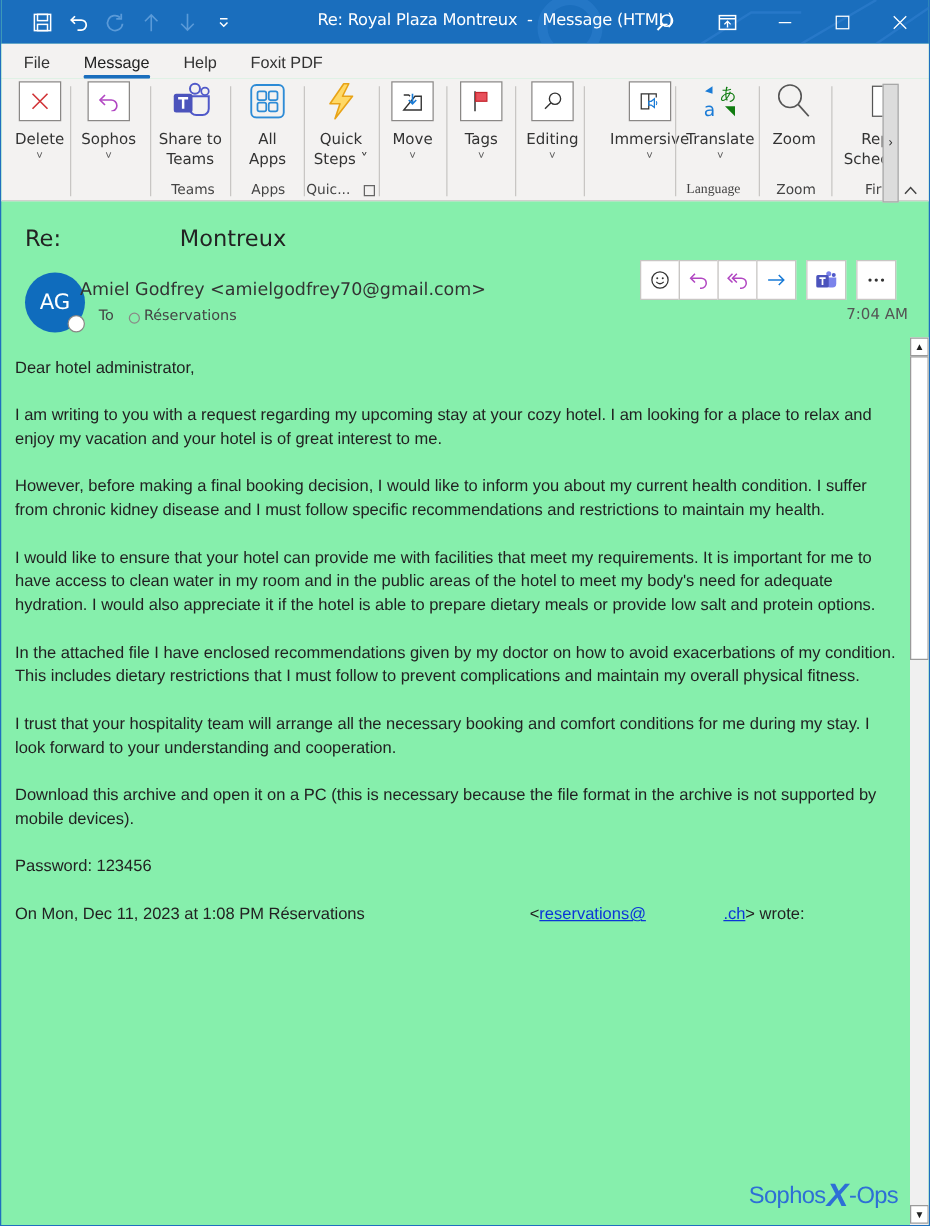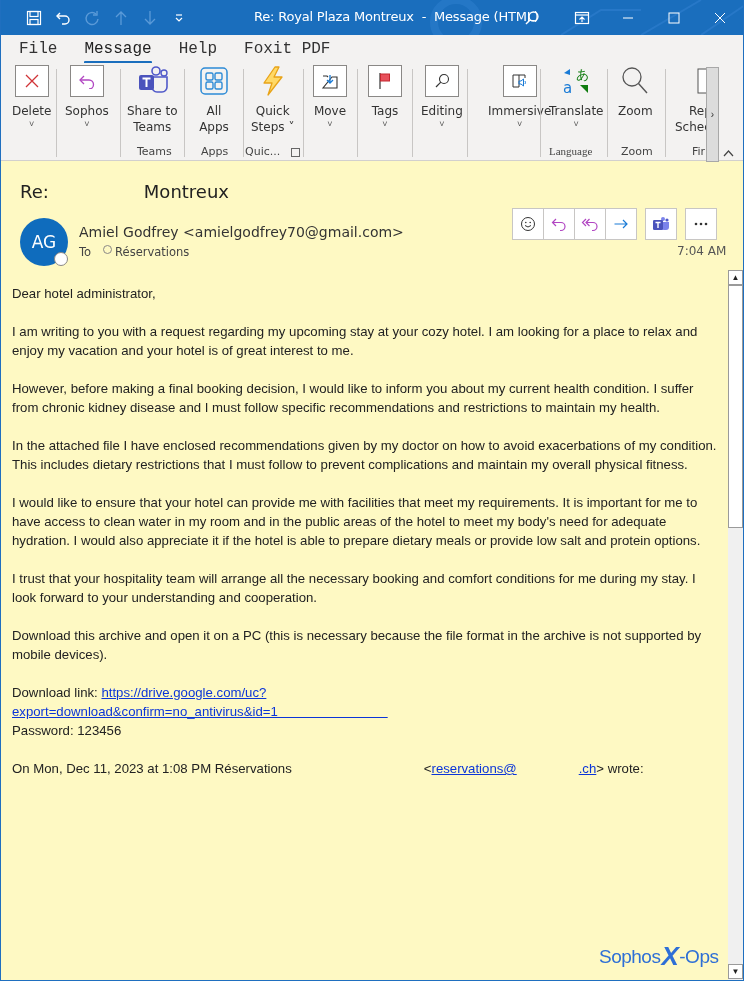--- a/index.html
+++ b/index.html
@@ -1,52 +1,52 @@
 <!DOCTYPE html>
 <html><head>
 <meta charset="utf-8">
 <style>
   * { box-sizing: border-box; margin: 0; padding: 0; }
   html, body { width: 744px; height: 981px; overflow: hidden; background: #ffffff; }
   body { font-family: "Liberation Sans", "DejaVu Sans", sans-serif; color: #222; position: relative; }
 
-  .window { position: absolute; left: 0; top: 0; width: 744px; height: 981px; border: 1px solid #1f6fbf; border-top: none; overflow: hidden; background:#fef9c3; }
+  .window { position: absolute; left: 0; top: 0; width: 744px; height: 981px; border: 1px solid #1f6fbf; border-top: none; overflow: hidden; background:#86efac; }
 
   
   .titlebar { position: absolute; left: 0; top: 0; width: 744px; height: 35px; background: #1a6ebd; color: #fff; overflow: hidden; }
   .titlebar .deco { position:absolute; left:0; top:0; width:744px; height:35px; }
   .qat { position: absolute; left: 18px; top: 7px; display: flex; gap: 0; align-items: center; }
   .qat .qbtn { width: 29px; height: 22px; display: flex; align-items: center; justify-content: center; }
   .title-text { position: absolute; left: 253px; top: 9px; font-size: 13px; color: #fff; white-space: pre; font-family: "DejaVu Sans", sans-serif; letter-spacing: -0.2px; }
   .tb-right { position: absolute; top: 0; height: 35px; display: flex; align-items: center; justify-content: center; }
 
   
   .tabs { position: absolute; left: 0; top: 35px; width: 744px; height: 28px; background: #f3f2f1; display: flex; align-items: center; padding-left: 18px; }
-  .tab { font-size: 16px; color: #333; margin-right: 27px; position: relative; font-family: Liberation Mono, monospace; }
+  .tab { font-size: 13px; color: #333; margin-right: 27px; position: relative; font-family: Liberation Sans, sans-serif; }
   .tab.active { font-weight: normal; color:#222; }
   .tab.active::after { content: ""; position: absolute; left: 0; right: 0; bottom: -6px; height: 3px; background: #1a6ebd; border-radius: 1px; }
 
   
   .ribbon { position: absolute; left: 0; top: 63px; width: 744px; height: 98px; background: #f3f2f1; border-bottom: 1px solid #d2d0ce; }
   .rsep { position: absolute; top: 6px; width: 1px; height: 88px; background: #c8c6c4; }
   .rbtn { position: absolute; top: 2px; display: flex; flex-direction: column; align-items: center; }
   .rbtn .ic { width: 34px; height: 32px; display: flex; align-items: center; justify-content: center; }
   .rbtn .ic.boxed { border: 1px solid #8a8886; background: #fff; }
   .rbtn .lbl { font-size: 12px; color: #333; text-align: center; line-height: 16px; margin-top: 6px; font-family: "DejaVu Sans", sans-serif; white-space: nowrap; }
   .rbtn .chev { font-size: 9px; color: #555; line-height: 10px; }
   .glabel { position: absolute; top: 82px; font-size: 11px; color: #444; font-family: "DejaVu Sans", sans-serif; white-space: nowrap; }
   .ribbon-scroll { position: absolute; left: 705px; top: 4px; width: 13px; height: 95px; background: #dcdcdc; border: 1px solid #a8a8a8; font-size: 10px; color:#333; display:flex; align-items:center; justify-content:center; }
   .collapse-ribbon { position: absolute; left: 722px; top: 84px; font-size: 11px; color: #444; }
 
   
   .subject { position: absolute; left: 19px; top: 181px; font-size: 18px; color: #222; white-space: pre; font-family: "DejaVu Sans", sans-serif; }
   .avatar { position: absolute; left: 19px; top: 218px; width: 48px; height: 48px; border-radius: 50%; background: #0f6cbd; color: #fff; font-size: 17px; display: flex; align-items: center; justify-content: center; font-family: "DejaVu Sans", sans-serif; }
   .presence { position: absolute; left: 53px; top: 252px; width: 14px; height: 14px; border-radius: 50%; background: #fff; border: 1.5px solid #8a8886; }
-  .sender { position: absolute; left: 78px; top: 224px; font-size: 14px; color: #333; font-family: "DejaVu Sans", sans-serif; }
-  .to-line { position: absolute; left: 78px; top: 245px; font-size: 11.5px; color: #444; display: flex; align-items: flex-start; gap: 6px; font-family: "DejaVu Sans", sans-serif; }
+  .sender { position: absolute; left: 63px; top: 224px; font-size: 14px; color: #333; font-family: "DejaVu Sans", sans-serif; }
+  .to-line { position: absolute; left: 78px; top: 245px; font-size: 11.5px; color: #444; display: flex; align-items: flex-end; gap: 6px; font-family: "DejaVu Sans", sans-serif; }
   .to-circle { width: 9px; height: 9px; border-radius: 50%; border: 1px solid #8a8886; display:inline-block; margin-left:6px; }
 
   .actions { position: absolute; left: 512px; top: 208px; display: flex; }
   .act { width: 32px; height: 32px; border: 1px solid #c8c6c4; background: #fff; display: flex; align-items: center; justify-content: center; margin-left: -1px; }
   .act-group { display: flex; }
   .act-solo { margin-left: 8px; }
   .timestamp { position: absolute; left: 676px; top: 244px; font-size: 12px; color: #555; font-family: "DejaVu Sans", sans-serif; }
 
   
   .body { position: absolute; left: 11px; top: 284px; width: 708px; font-family: "Liberation Sans", sans-serif; font-size: 13.2px; color: #222; line-height: 19px; }
@@ -376,28 +376,24 @@
           <circle cx="13" cy="2" r="1.3" fill="#333"></circle>
         </svg>
     </div>
   </div>
   <div class="timestamp">7:04 AM</div>
 
   <div class="body">
     <p>Dear hotel administrator,</p>
     <p>I am writing to you with a request regarding my upcoming stay at your cozy hotel. I am looking for a place to relax and enjoy my vacation and your hotel is of great interest to me.</p>
     <p>However, before making a final booking decision, I would like to inform you about my current health condition. I suffer from chronic kidney disease and I must follow specific recommendations and restrictions to maintain my health.</p>
+    <p>I would like to ensure that your hotel can provide me with facilities that meet my requirements. It is important for me to have access to clean water in my room and in the public areas of the hotel to meet my body's need for adequate hydration. I would also appreciate it if the hotel is able to prepare dietary meals or provide low salt and protein options.</p>
     <p>In the attached file I have enclosed recommendations given by my doctor on how to avoid exacerbations of my condition. This includes dietary restrictions that I must follow to prevent complications and maintain my overall physical fitness.</p>
-    <p>I would like to ensure that your hotel can provide me with facilities that meet my requirements. It is important for me to have access to clean water in my room and in the public areas of the hotel to meet my body's need for adequate hydration. I would also appreciate it if the hotel is able to prepare dietary meals or provide low salt and protein options.</p>
     <p>I trust that your hospitality team will arrange all the necessary booking and comfort conditions for me during my stay. I look forward to your understanding and cooperation.</p>
     <p>Download this archive and open it on a PC (this is necessary because the file format in the archive is not supported by mobile devices).</p>
-    <div class="link-block">
-      <span>Download link: </span><a>https://drive.google.com/uc?</a><br>
-      <a style="white-space:pre;">export=download&amp;confirm=no_antivirus&amp;id=1                              </a>
-    </div>
     <p>Password: 123456</p>
     <div style="white-space:nowrap;">
       <span>On Mon, Dec 11, 2023 at 1:08 PM Réservations</span><span style="display:inline-block;width:132px;"></span><span>&lt;</span><a style="white-space:pre;"><span>reservations@</span><span style="display:inline-block;width:62px;"></span><span>.ch</span></a><span>&gt; wrote:</span>
     </div>
   </div>
 
 
   <div class="vscroll">
     <div class="sb-up">▲</div>
     <div class="sb-thumb"></div>

